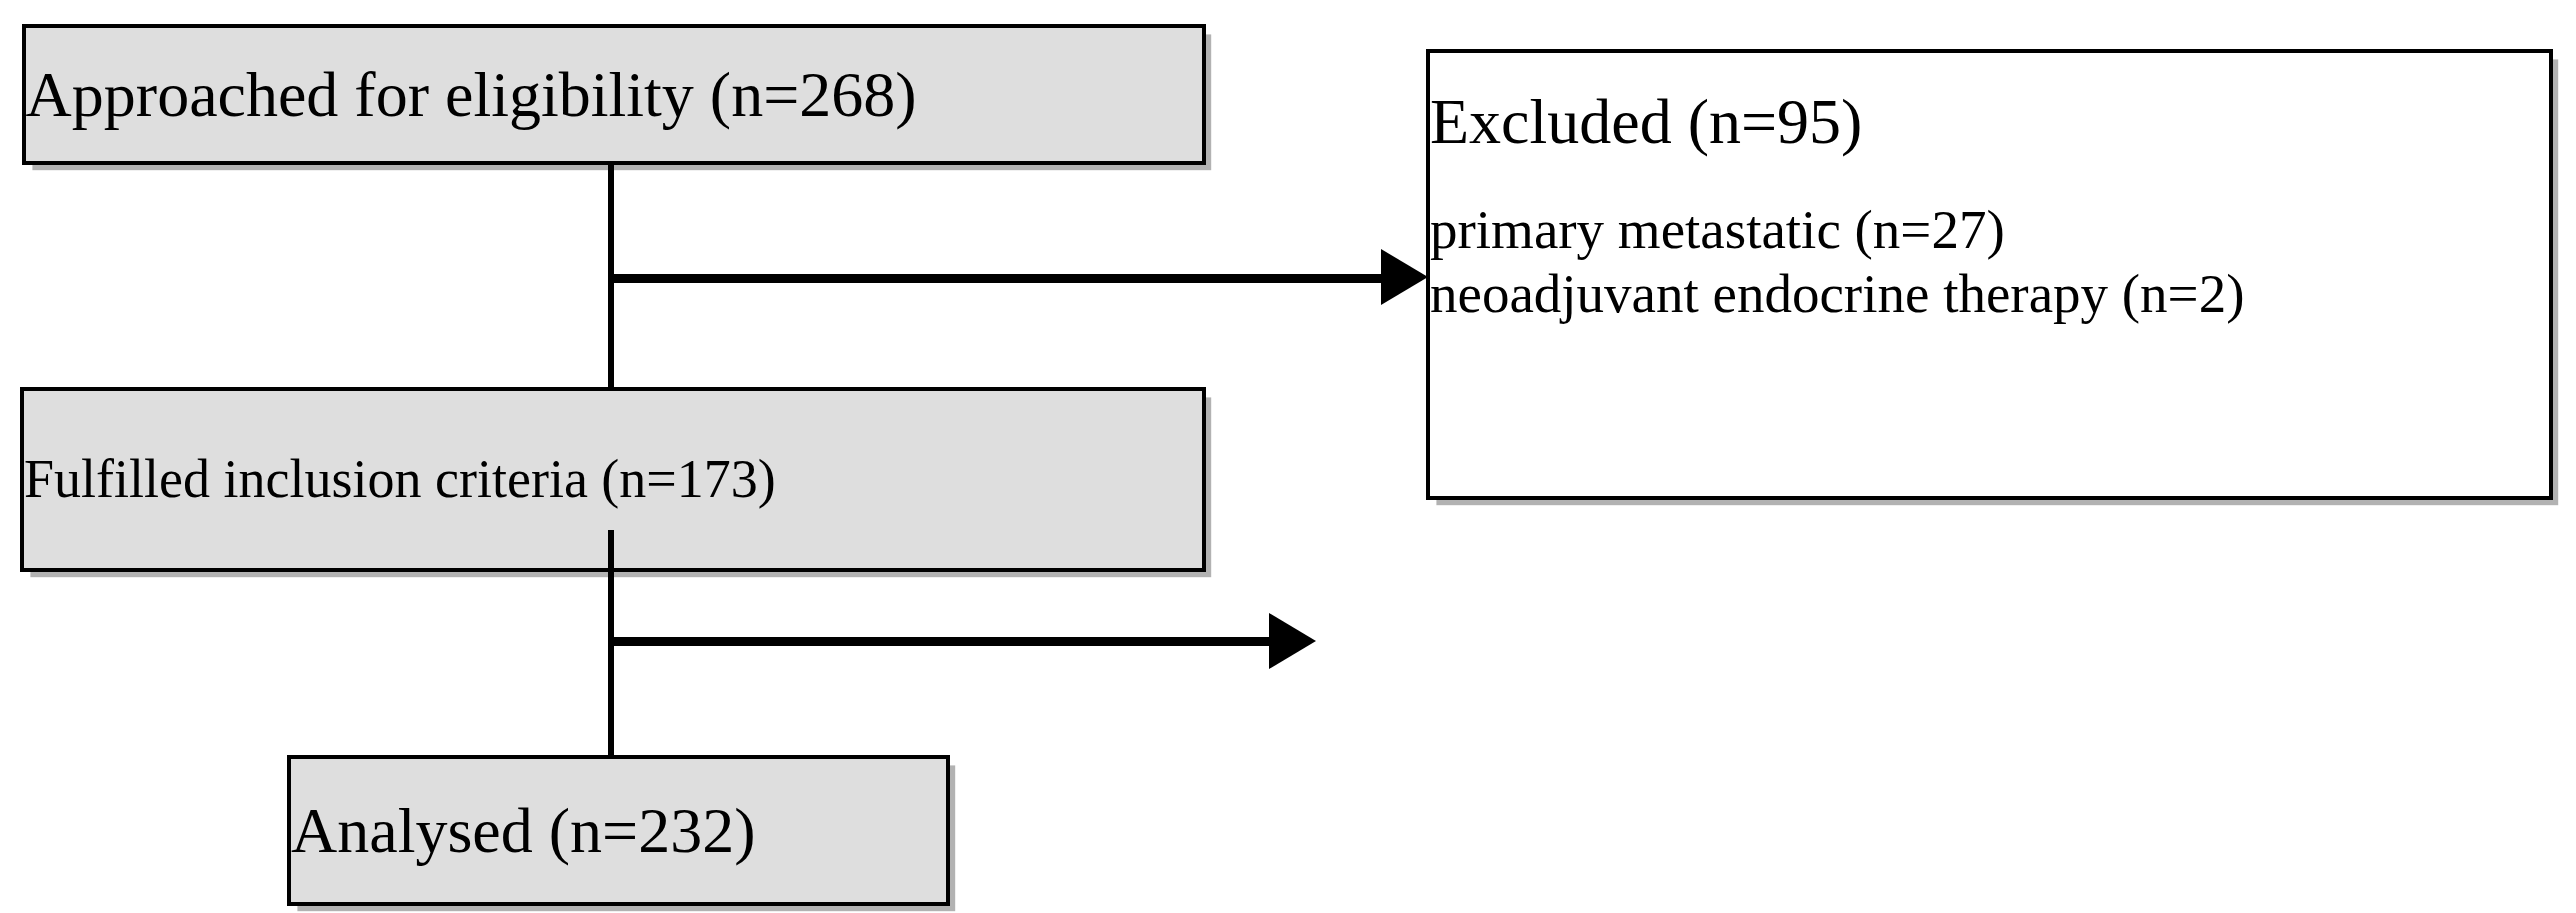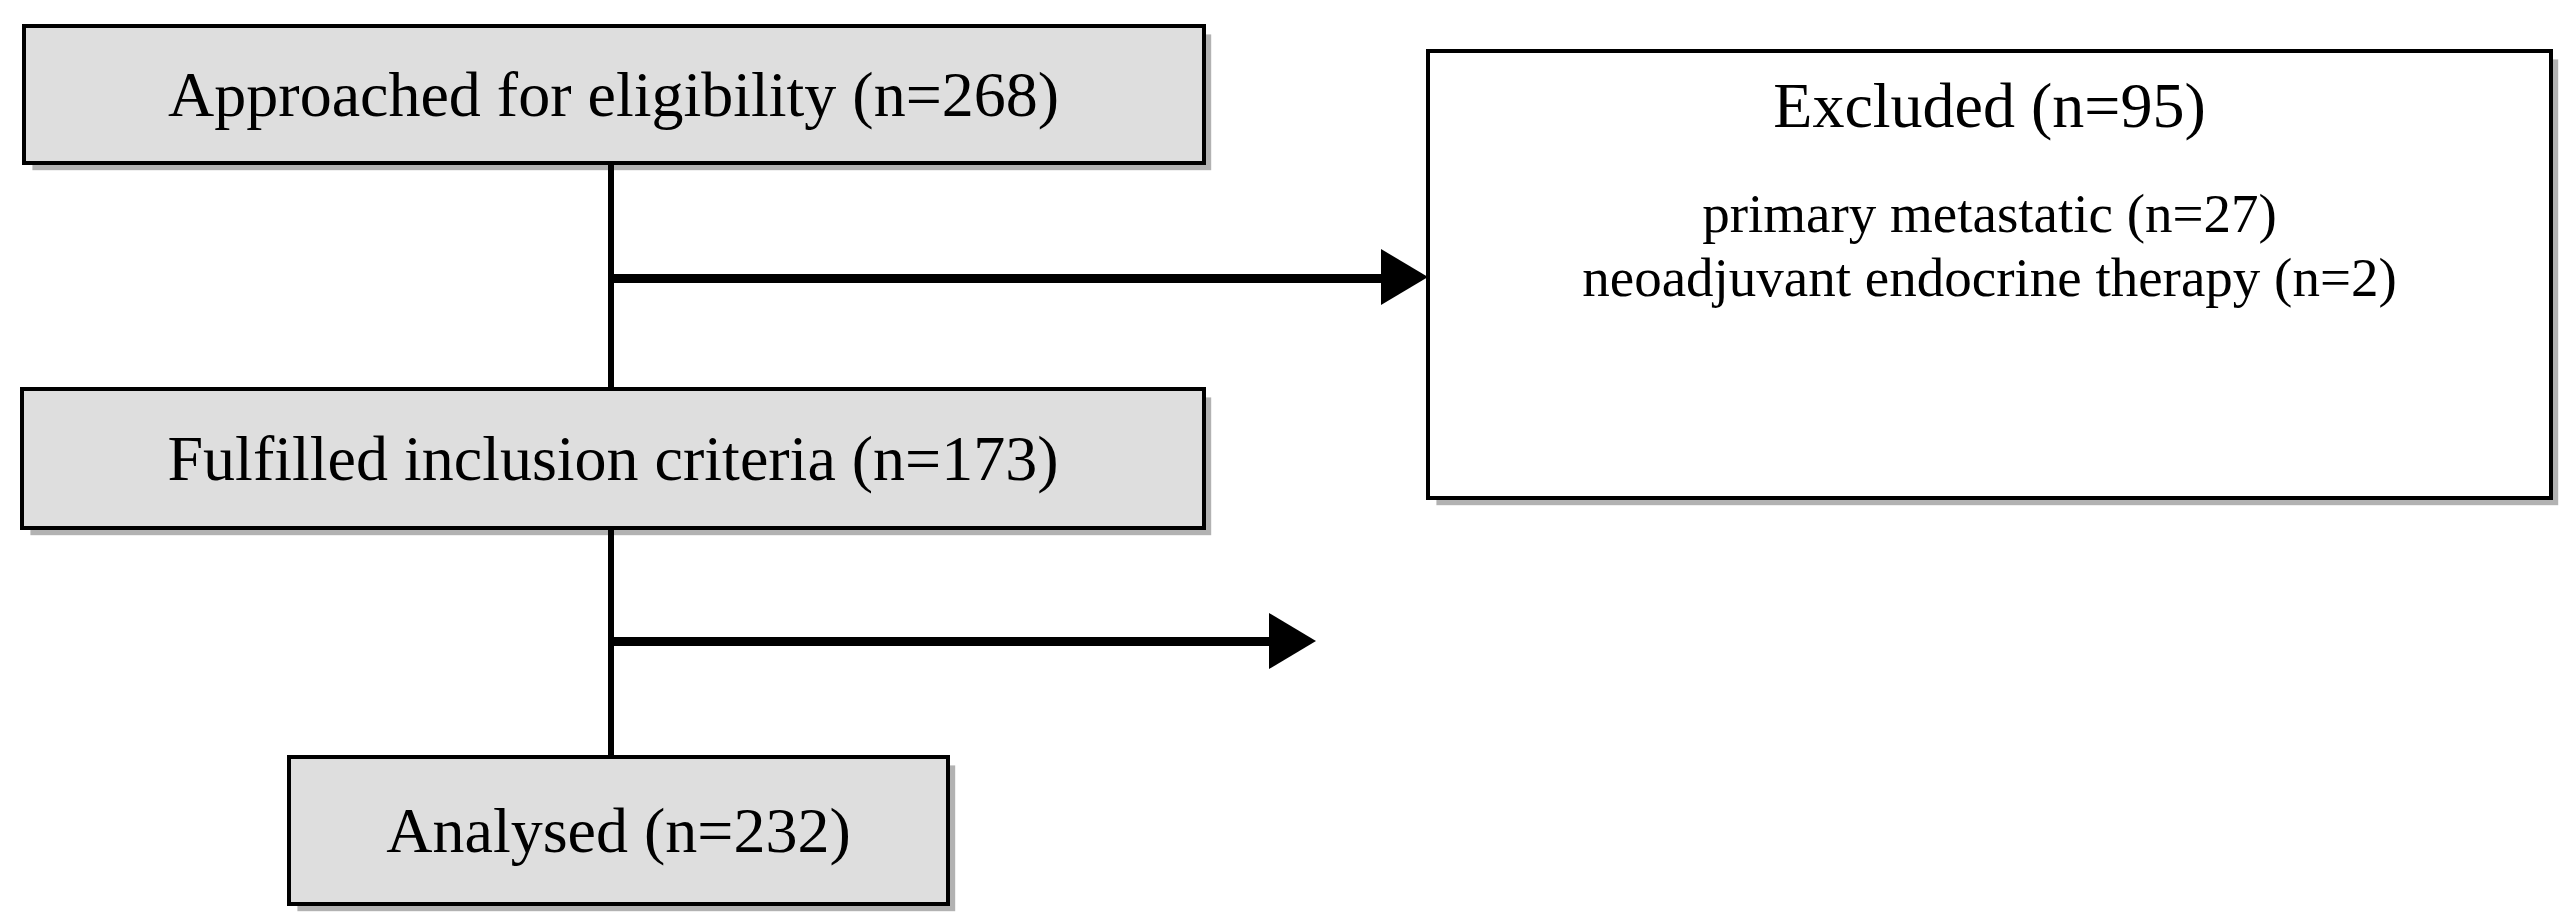--- a/index.html
+++ b/index.html
@@ -17,54 +17,54 @@
     color: #000000;
   }
 
   
   .node {
     position: absolute;
     box-sizing: border-box;
     border: 4.3px solid #000000;
     display: flex;
     flex-direction: column;
-    align-items: center;
+    align-items: flex-start;
     justify-content: center;
     text-align: center;
     line-height: 1.18;
     box-shadow: 7.8px 7.8px 0 -2.6px rgba(0,0,0,0.30);
   }
   .node.filled { background: #dedede; }
   .node.plain  { background: #ffffff; }
 
   .node .line { display: block; white-space: nowrap; }
 
   
   #box-approached {
     left: 21.6px;  top: 24px;
     width: 1184px; height: 141px;
     font-size: 64px;
   }
   #box-fulfilled {
     left: 20px;  top: 387px;
-    width: 1186px; height: 143px;
-    font-size: 64px;
+    width: 1186px; height: 185px;
+    font-size: 54px;
     font-family: Liberation Serif, serif;
   }
   #box-analysed {
     left: 287px; top: 755px;
     width: 663px; height: 151px;
     font-size: 64px;
   }
   #box-excluded {
     left: 1426px; top: 49px;
     width: 1127px; height: 451px;
     font-size: 54px;
     justify-content: flex-start;
-    padding-top: 15px;
+    padding-top: 31px;
   }
   #box-excluded .headline {
     font-size: 64px;
     margin-bottom: 38px;
   }
   #box-excluded .reason { font-size: 55px; }
   #box-lost {
     left: 1313px; top: 584px;
     width: 777px; height: 117px;
     font-size: 57px;

